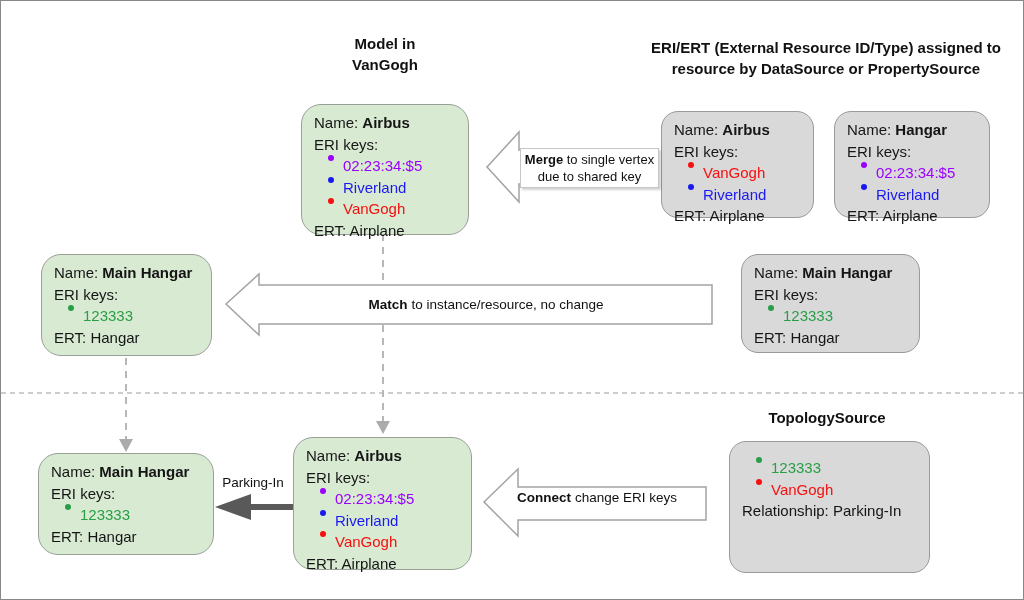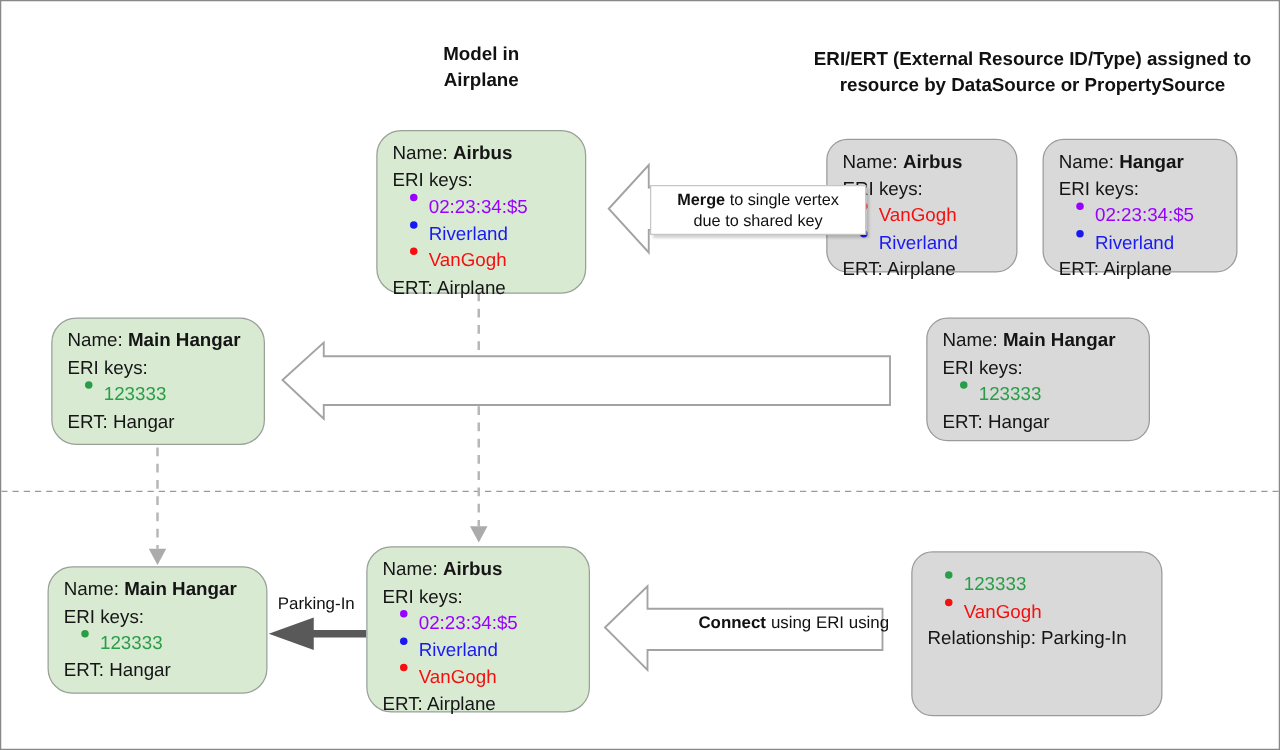--- a/index.html
+++ b/index.html
@@ -24,21 +24,21 @@
   .key{white-space:nowrap;margin-left:14px;display:flex;align-items:flex-start;}
   .dot{display:inline-block;width:6px;height:6px;border-radius:50%;margin-right:9px;flex:0 0 auto;}
   .arrow-label{
     position:absolute;z-index:2;font-size:13.5px;color:#111;
     display:flex;align-items:center;justify-content:center;text-align:center;
   }
   .arrow-label b{margin-right:4px;}
   #merge-label{
     width:133px;background:#fff;border:1px solid #c6c6c6;
     box-shadow:2px 2px 2px rgba(0,0,0,0.18);
-    font-size:13px;line-height:17px;padding:2px 19px;display:block;
+    font-size:13px;line-height:17px;padding:2px 2px;display:block;
   }
   #merge-label b{margin:0;}
   #parking-label{font-size:13.5px;display:block;text-align:center;}
 </style>
 </head>
 <body>
 
 <div id="canvas">
 
   <svg class="layer" width="1024" height="600" viewBox="0 0 1024 600">
@@ -54,22 +54,23 @@
     <polygon points="486,166 518,131 518,149 642,149 642,183 518,183 518,201" fill="#ffffff" stroke="#a3a3a3" stroke-width="1.5"></polygon>
 
     <polygon points="225,303 258,273 258,284 711,284 711,323 258,323 258,334" fill="#ffffff" stroke="#a3a3a3" stroke-width="1.5"></polygon>
 
     <polygon points="483,501 517,468 517,486 705,486 705,519 517,519 517,535" fill="#ffffff" stroke="#a3a3a3" stroke-width="1.5"></polygon>
 
     <line x1="247" y1="506" x2="292" y2="506" stroke="#595959" stroke-width="6"></line>
     <polygon points="214,506 250,493 250,519" fill="#595959"></polygon>
   </svg>
 
-  <div class="heading" style="left:324px;top:32px;width:120px;">Model in Airplane</div>
+  <div class="heading" style="left:324px;top:32px;width:120px;">Model in VanGogh</div>
   <div class="heading" style="left:645px;top:36px;width:360px;">ERI/ERT (External Resource ID/Type) assigned to resource by DataSource or PropertySource</div>
+  <div class="heading" style="left:726px;top:406px;width:200px;">TopologySource</div>
 
   <div class="box green" style="left:300px;top:103px;width:168px;height:131px;">
     <div class="line"><span>Name: </span><b>Airbus</b></div>
     <div class="line">ERI keys:</div>
     <div class="key">
         <span class="dot" style="background: rgb(153, 0, 255);"></span>
         <span style="color: rgb(153, 0, 255);">02:23:34:$5</span>
       </div>
     <div class="key">
         <span class="dot" style="background: rgb(26, 26, 240);"></span>
@@ -165,21 +166,25 @@
       </div>
     <div class="key">
         <span class="dot" style="background: rgb(245, 15, 15);"></span>
         <span style="color: rgb(245, 15, 15);">VanGogh</span>
       </div>
     <div class="line"><span>Relationship: </span><span>Parking-In</span></div>
   </div>
 
   <div class="arrow-label" id="merge-label" style="left:519px;top:147px;"><b>Merge</b><span> to single vertex due to shared key</span></div>
 
+  <div class="arrow-label" style="left:260px;top:285px;width:450px;height:37px;">
+      <b>Match</b>
+      <span> to instance/resource, no change</span>
+    </div>
 
-  <div class="arrow-label" style="left:540px;top:487px;width:188px;height:19px;">
+  <div class="arrow-label" style="left:502px;top:487px;width:188px;height:19px;">
       <b>Connect</b>
-      <span> using ERI using</span>
+      <span> change ERI keys</span>
     </div>
 
   <div class="arrow-label" id="parking-label" style="left:204px;top:474px;width:96px;">Parking-In</div>
 
 </div>
 
 </body></html>

